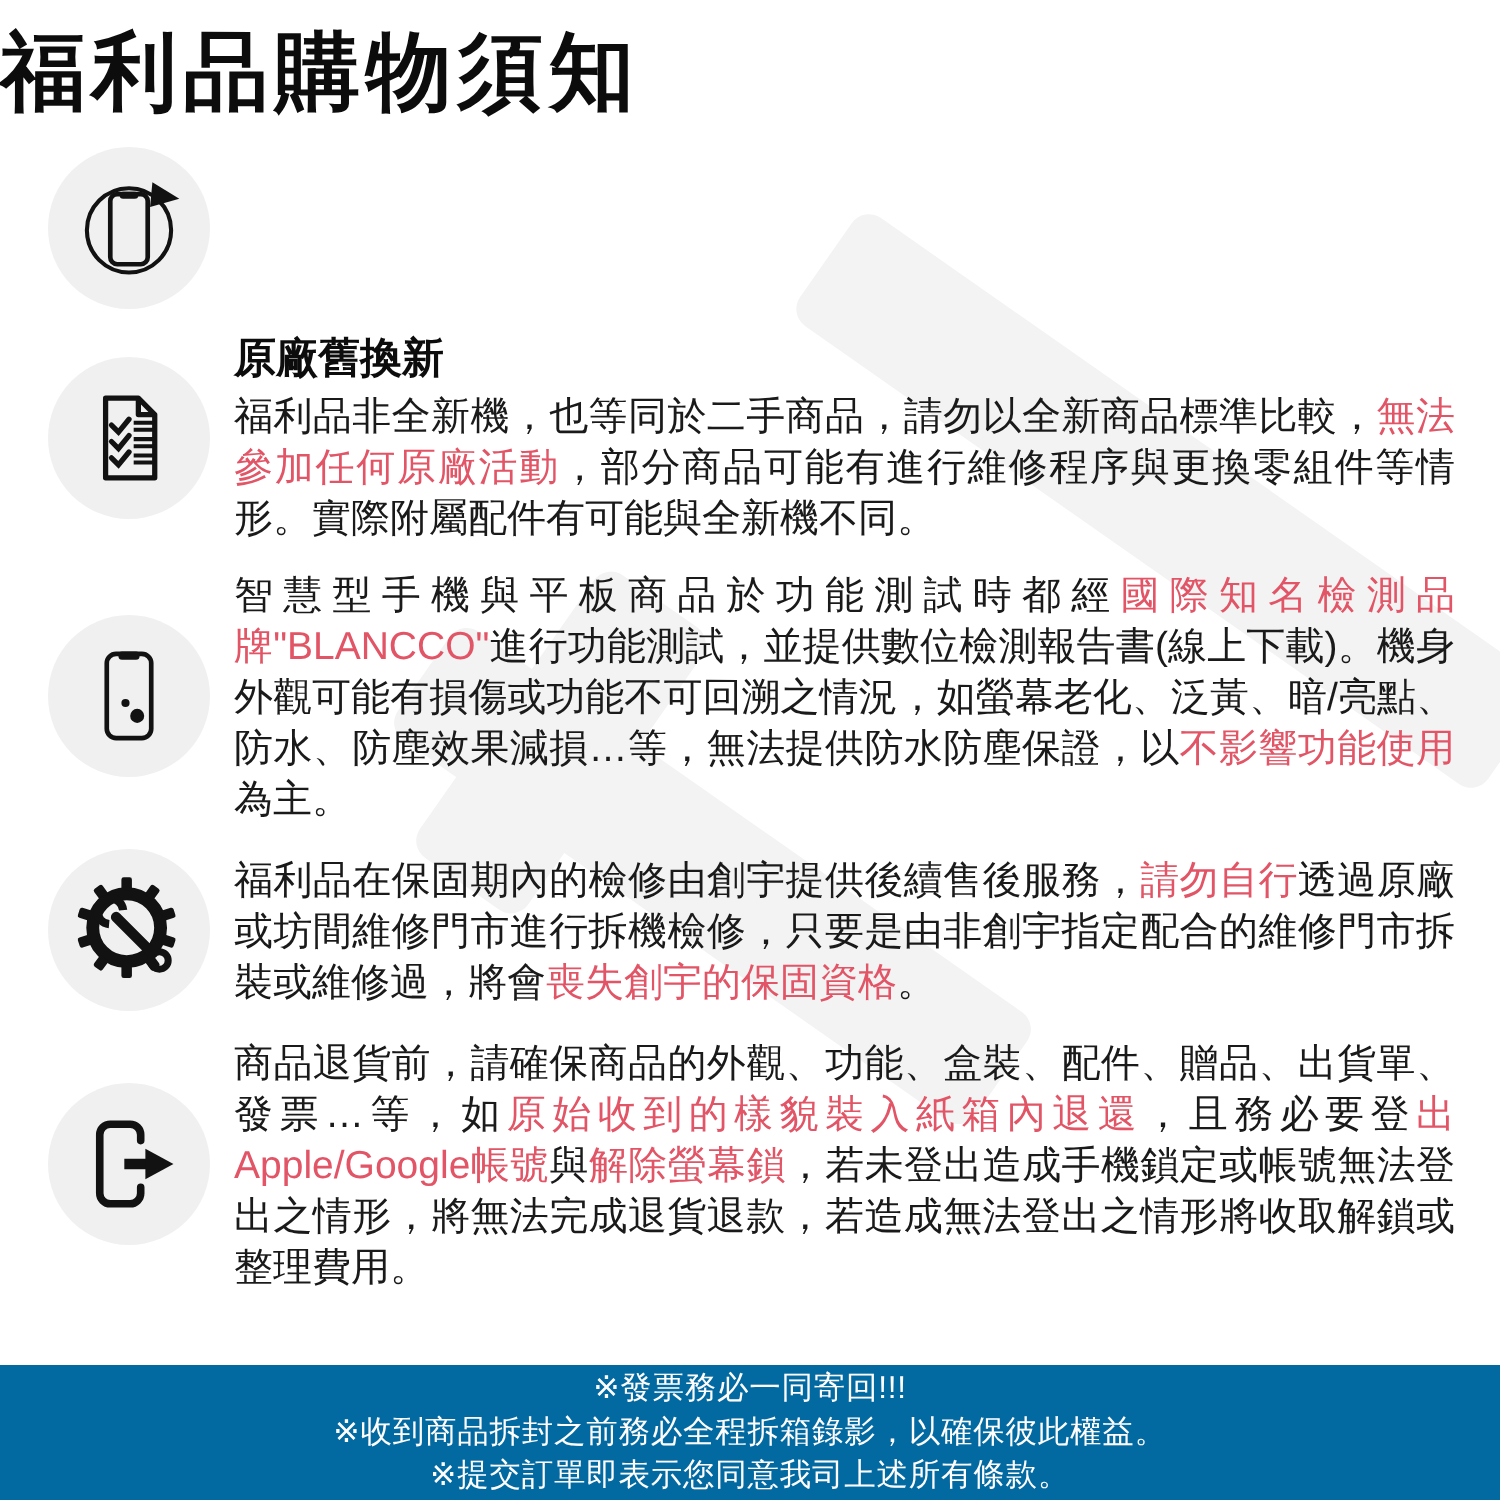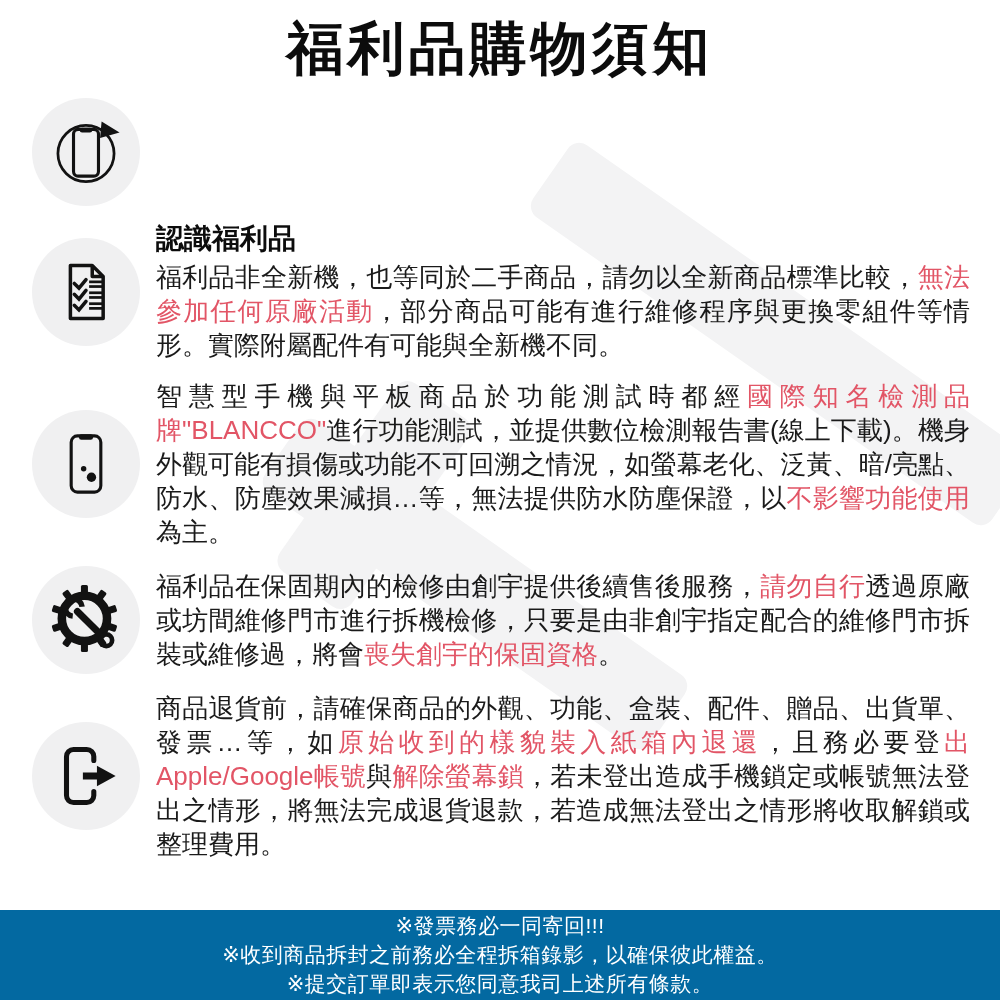--- a/index.html
+++ b/index.html
@@ -10,21 +10,21 @@
   }
   .page{position:relative;width:1000px;height:1000px;overflow:hidden;background:#fff;}
   
   .watermark{position:absolute;inset:0;z-index:0;overflow:hidden;}
   .wm{position:absolute;background:#f3f3f4;border-radius:14px;}
   .wm1{left:500px;top:290px;width:560px;height:88px;transform:rotate(35deg);}
   .wm2{left:240px;top:540px;width:470px;height:88px;transform:rotate(35deg);}
   .wm3{left:330px;top:380px;width:88px;height:230px;transform:rotate(35deg);}
   .content{position:relative;z-index:1;}
   .title{
-    font-size:57px;font-weight:700;text-align:center;
+    font-size:57px;font-weight:700;text-align:left;
     margin:16px 0 16px;letter-spacing:4px;line-height:1.15;color:#0c0c0c;
   }
   .section{display:flex;align-items:center;padding:0 30px 0 32px;margin-bottom:17px;}
   .icon-wrap{
     width:108px;height:108px;border-radius:50%;background:#f0f0f1;
     flex:none;display:flex;align-items:center;justify-content:center;
     margin-right:16px;color:#121212;
   }
   .icon-wrap svg{width:78px;height:78px;display:block;}
   .sec-text{flex:1;min-width:0;}
@@ -73,21 +73,21 @@
                 <line x1="54" y1="37" x2="72" y2="37"></line>
                 <line x1="54" y1="43" x2="72" y2="43"></line>
                 <line x1="54" y1="51" x2="72" y2="51"></line>
                 <line x1="54" y1="57" x2="72" y2="57"></line>
                 <line x1="54" y1="65" x2="72" y2="65"></line>
                 <line x1="54" y1="71" x2="72" y2="71"></line>
               </g>
             </svg>
           </div>
           <div class="sec-text">
-            <p class="sec-heading">認識福利品</p>
+            <p class="sec-heading">原廠舊換新</p>
             <p class="sec-body"><span>福利品非全新機，也等同於二手商品，請勿以全新商品標準比較，</span><span class="red">無法參加任何原廠活動</span><span>，部分商品可能有進行維修程序與更換零組件等情形。實際附屬配件有可能與全新機不同。</span></p>
           </div>
         </div>
         <div class="section">
           <div class="icon-wrap">
             <svg viewBox="0 0 100 100">
               <rect x="31" y="14" width="38" height="72" rx="8" fill="none" stroke="currentColor" stroke-width="4"></rect>
               <rect x="41" y="12" width="18" height="7" rx="3" fill="currentColor"></rect>
               <circle cx="47" cy="56" r="3.5" fill="currentColor"></circle>
               <circle cx="57" cy="67" r="6" fill="currentColor"></circle>

